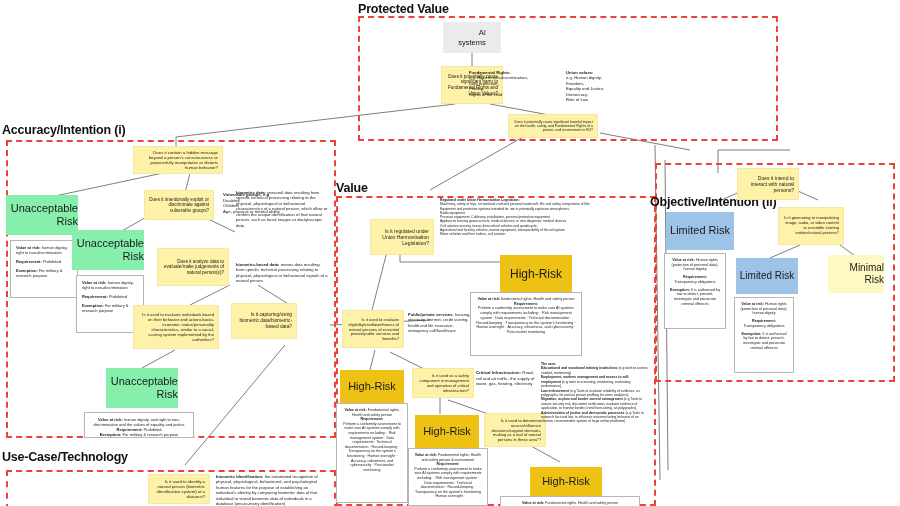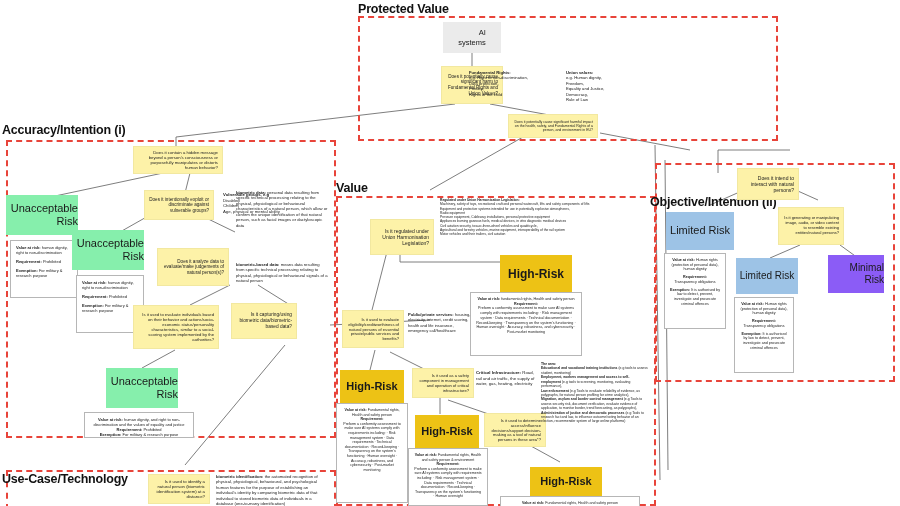--- a/index.html
+++ b/index.html
@@ -10,23 +10,23 @@
   
   .frame{position:absolute;border:2px dashed #e8443a;box-sizing:border-box;}
   .frame-title{position:absolute;font-weight:bold;font-size:12.5px;letter-spacing:-0.2px;color:#111;white-space:nowrap;}
 
   
   .node{position:absolute;box-sizing:border-box;display:flex;align-items:center;
         justify-content:center;text-align:right;line-height:1.22;}
   .q{background:#fdf2a8;border:1px solid #f2e8a0;color:#222;padding:3px 4px;}
   .risk{font-weight:400;}
   .risk-unacceptable{background:#86efac;color:#1a1a1a;}
-  .risk-high{background:#edc215;color:#1a1a1a;font-weight:bold;}
+  .risk-high{background:#edc215;color:#1a1a1a;}
   .risk-limited{background:#9dc3e6;color:#1a1a1a;}
-  .risk-minimal{background:#8b5cf6;color:#1a1a1a;}
+  .risk-minimal{background:#fef9c3;color:#1a1a1a;}
 
   
   .panel{position:absolute;box-sizing:border-box;background:#fff;border:1px solid #b6b6b6;
          padding:4px 5px;line-height:1.28;color:#222;text-align:center;}
   .panel b{font-weight:bold;}
   .plain{position:absolute;box-sizing:border-box;background:transparent;
          line-height:1.3;color:#222;text-align:left;}
   .plain b{font-weight:bold;}
 
   
@@ -91,21 +91,21 @@
   <div class="frame" style="left:6px;top:140px;width:330px;height:298px;"></div>
   <div class="frame-title" style="left:2px;top:123px;">Accuracy/Intention (i)</div>
 
   <div class="frame" style="left:336px;top:196px;width:320px;height:310px;"></div>
   <div class="frame-title" style="left:336px;top:181px;">Value</div>
 
   <div class="frame" style="left:655px;top:163px;width:240px;height:219px;"></div>
   <div class="frame-title" style="left:650px;top:147px;margin-top:48px;">Objective/Intention (ii)</div>
 
   <div class="frame" style="left:6px;top:470px;width:330px;height:40px;"></div>
-  <div class="frame-title" style="left:2px;top:472px;text-align:center;">Use-Case/Technology</div>
+  <div class="frame-title" style="left:2px;top:450px;text-align:center;">Use-Case/Technology</div>
 
   <div class="node" style="left:443px;top:22px;width:58px;height:31px;background:#ebebeb;font-size:7.5px;white-space:pre-line;">AI
 systems</div>
 
   <div class="node q" style="left:441px;top:66px;width:62px;height:38px;font-size:4.6px;">Does it potentially cause significant harm to Fundamental Rights and Union Values?</div>
 
   <div class="plain" style="left:469px;top:70px;width:80px;font-size:4.2px;">
     <b>Fundamental Rights:</b>
     <span style="white-space:pre-line;display:block;">e.g. Right to non-discrimination,
 Data protection,

